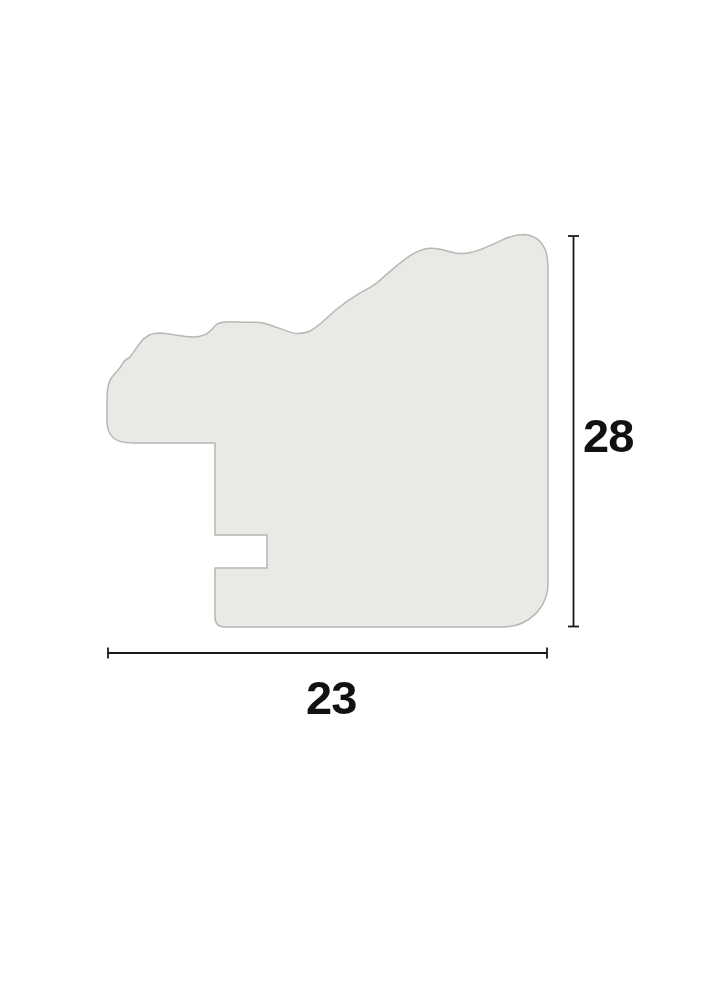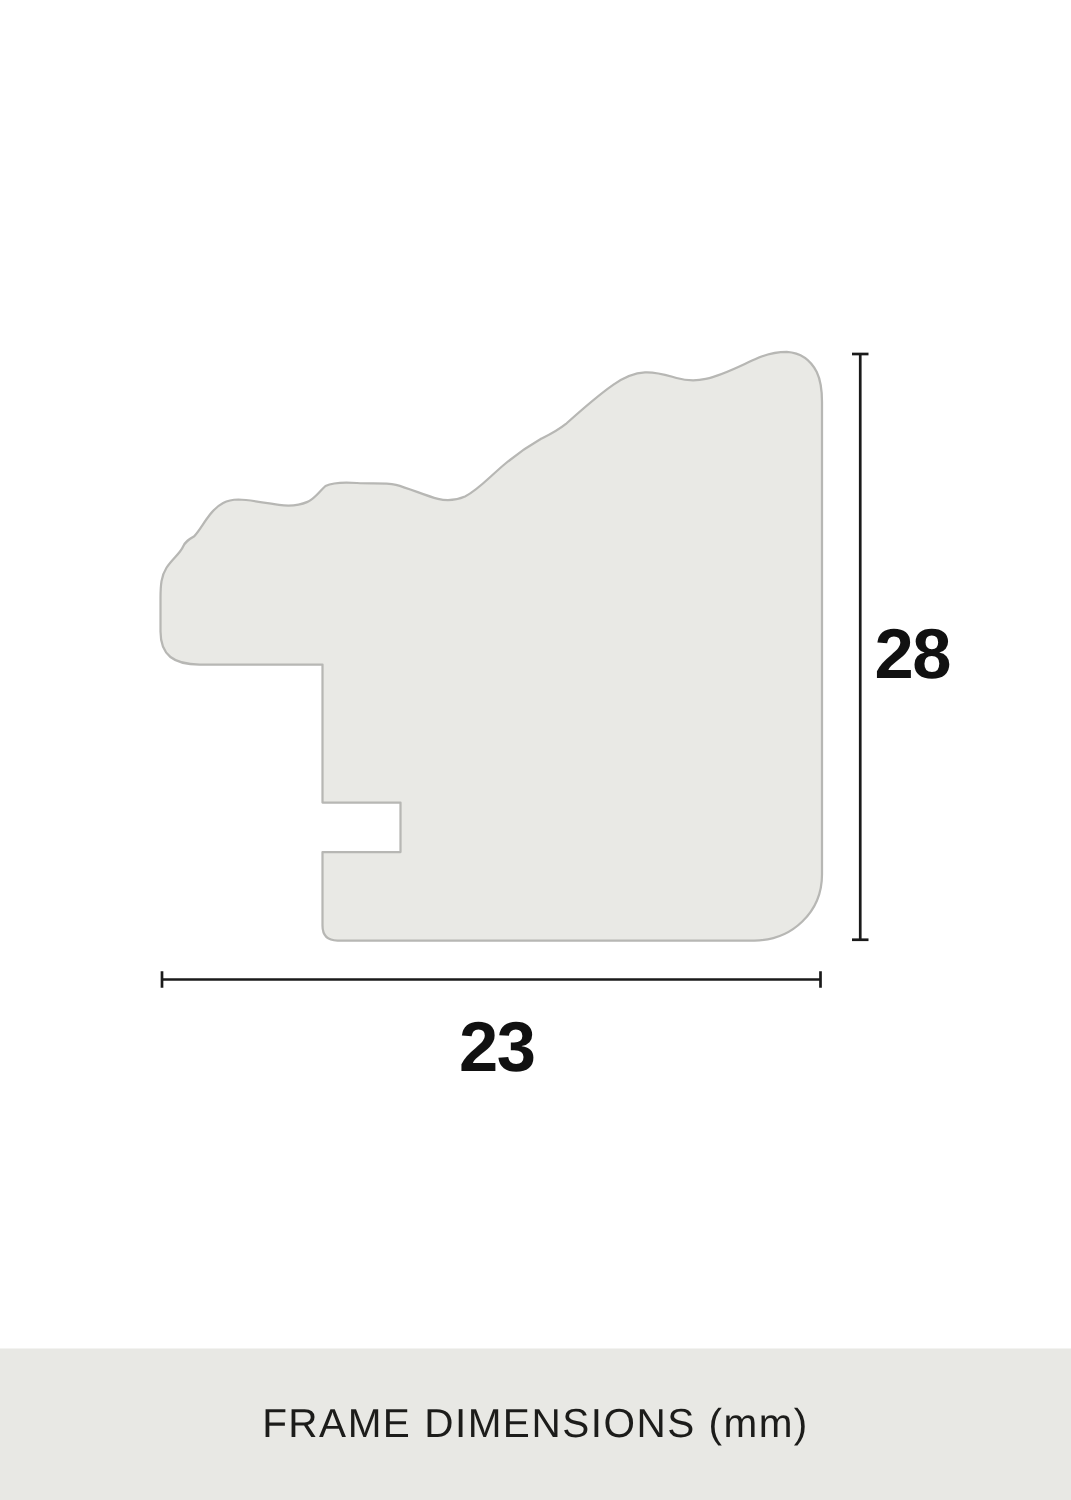--- a/index.html
+++ b/index.html
@@ -116,17 +116,14 @@
       <line class="dim-line" x1="108" y1="653" x2="547" y2="653"></line>
       <line class="dim-line" x1="108" y1="647.5" x2="108" y2="658.5"></line>
       <line class="dim-line" x1="547" y1="647.5" x2="547" y2="658.5"></line>
     </g>
   </svg>
 
   <div class="dim-label dim-label-height">28</div>
 
   <div class="dim-label dim-label-width">23</div>
 
-  <div class="caption-bar">
-    <span class="caption-text">FRAME DIMENSIONS (mm)</span>
-  </div>
 
 </div>
 
 </body></html>

